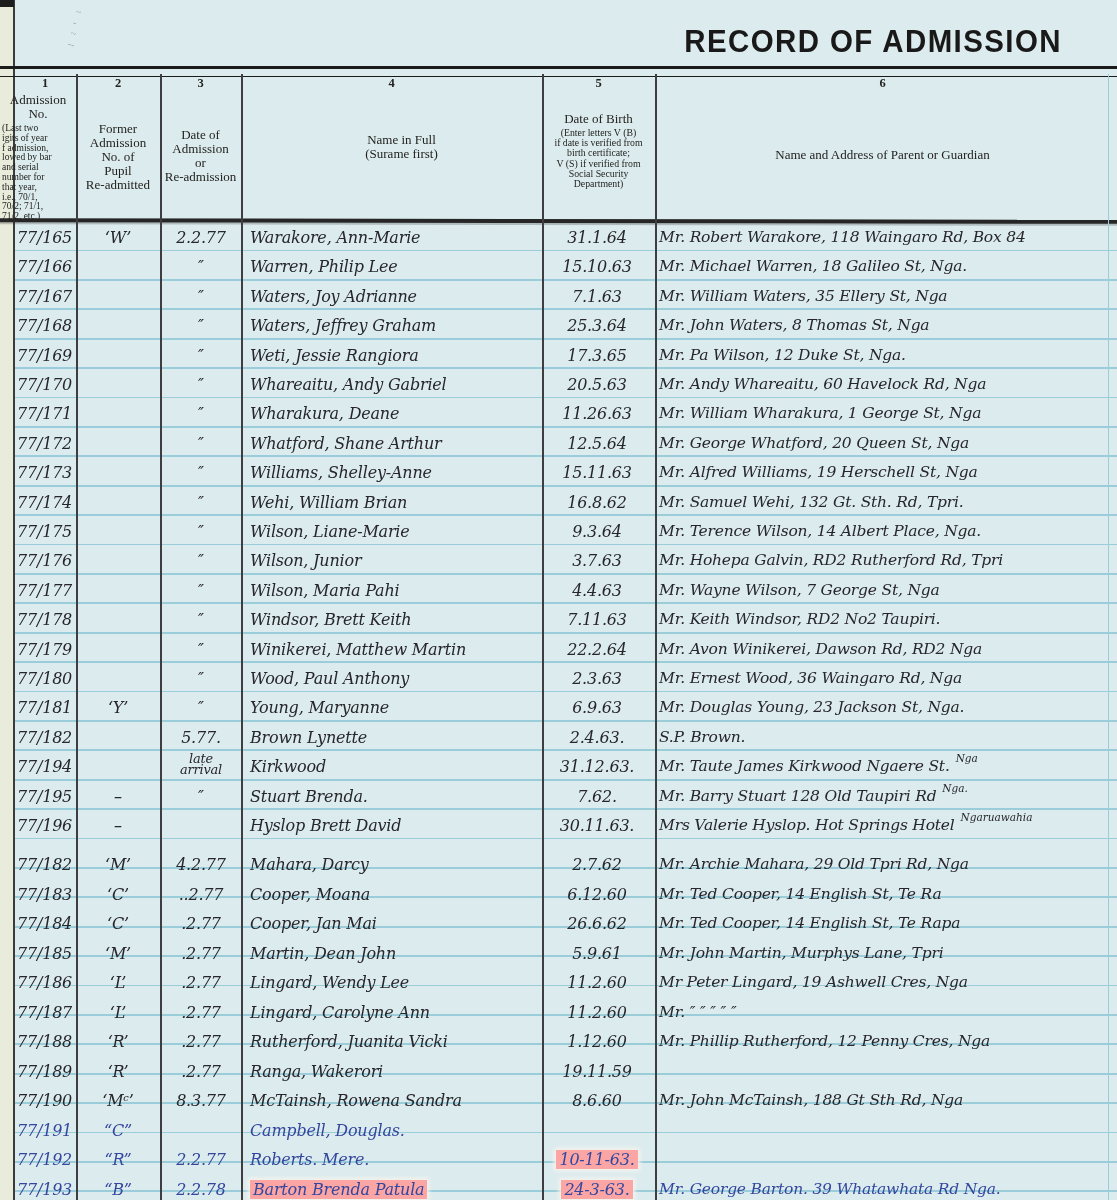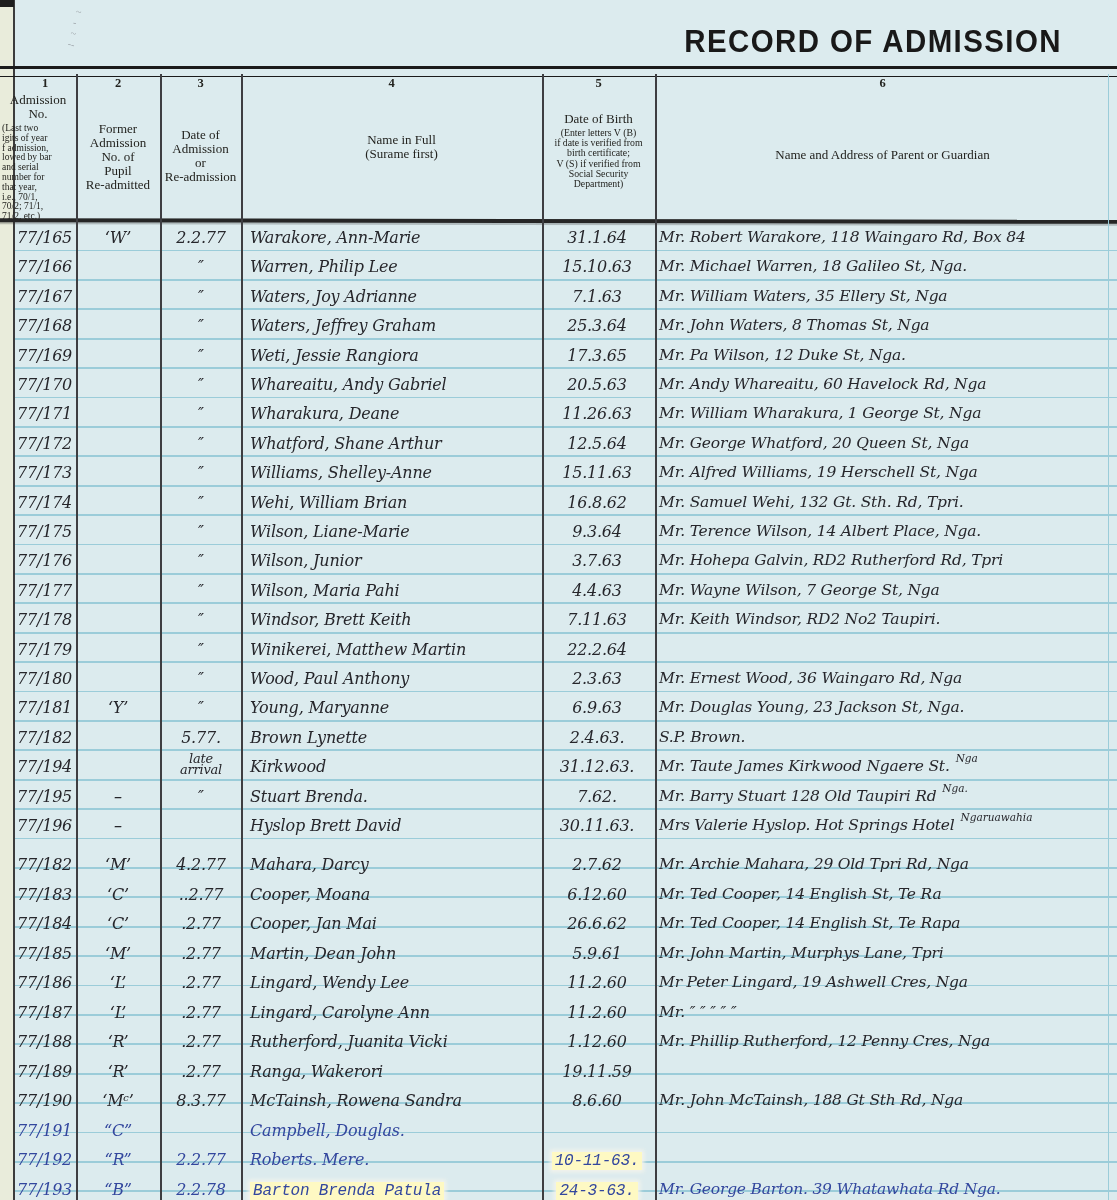--- a/index.html
+++ b/index.html
@@ -37,21 +37,21 @@
   .cell{position:absolute;top:0;font-family:"DejaVu Serif",serif;font-style:italic;
         font-size:16px;white-space:nowrap;letter-spacing:-.2px;}
   .c-adm{left:17px;width:60px;}
   .c-former{left:78px;width:80px;text-align:center;}
   .c-date{left:162px;width:78px;text-align:center;}
   .c-name{left:250px;width:292px;}
   .c-dob{left:545px;width:104px;text-align:center;}
   .c-parent{left:659px;width:455px;font-size:15.5px;}
   .date-small{font-size:13px;line-height:10.5px;white-space:pre-line;top:-3px;}
   .sup{position:relative;top:-9px;font-size:10.5px;margin-left:6px;letter-spacing:0;}
-  .whiteout{background:#fef9c3;box-shadow:0 0 4px 2px #f4f4ec;padding:0 3px;font-family:Liberation Mono, monospace;}
+  .whiteout{background:#fca5a5;box-shadow:0 0 4px 2px #f4f4ec;padding:0 3px;}
 </style>
 </head>
 <body>
 
 <div class="page">
   <div class="ruled"></div>
   <div class="left-strip"></div>
   <div class="left-edge"></div>
   <div class="corner-smudge"></div>
   <div class="pencil" style="left:72px;top:6px;">~
@@ -221,20 +221,21 @@
         <span class="cell c-name"><span>Windsor, Brett Keith</span></span>
         <span class="cell c-dob"><span>7.11.63</span></span>
         <span class="cell c-parent"><span>Mr. Keith Windsor, RD2 No2 Taupiri.</span></span>
       </div>
       <div class="row" style="top: 639.6px; padding-left: 28px;">
         <span class="cell c-adm"><span>77/179</span></span>
         <span class="cell c-former"><span></span></span>
         <span class="cell c-date"><span>″</span></span>
         <span class="cell c-name"><span>Winikerei, Matthew Martin</span></span>
         <span class="cell c-dob"><span>22.2.64</span></span>
+        <span class="cell c-parent"><span>Mr. Avon Winikerei, Dawson Rd, RD2 Nga</span></span>
       </div>
       <div class="row" style="top: 669px;">
         <span class="cell c-adm"><span>77/180</span></span>
         <span class="cell c-former"><span></span></span>
         <span class="cell c-date"><span>″</span></span>
         <span class="cell c-name"><span>Wood, Paul Anthony</span></span>
         <span class="cell c-dob"><span>2.3.63</span></span>
         <span class="cell c-parent"><span>Mr. Ernest Wood, 36 Waingaro Rd, Nga</span></span>
       </div>
       <div class="row" style="top: 698.4px;">

